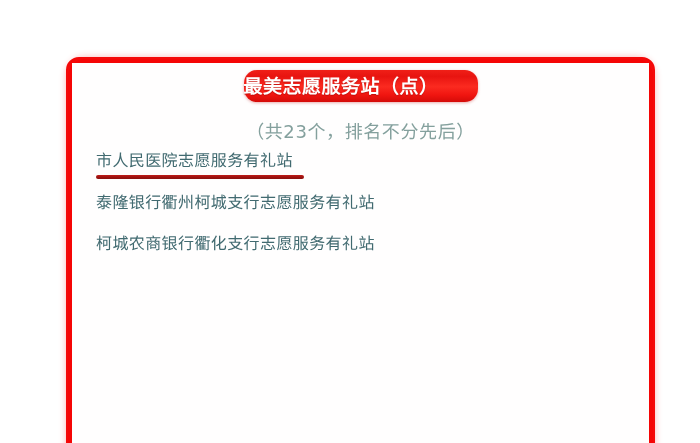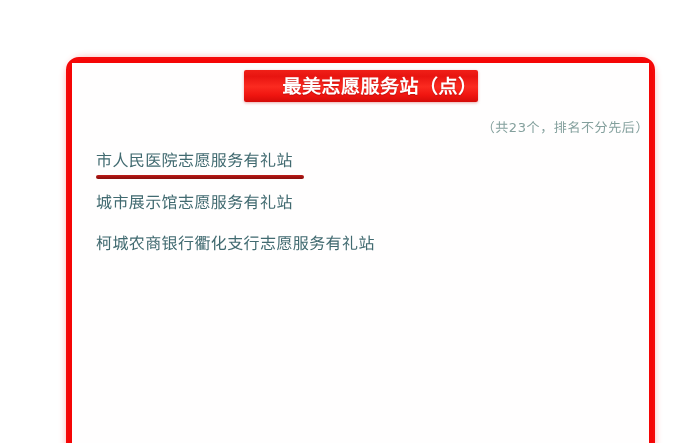--- a/index.html
+++ b/index.html
@@ -51,51 +51,51 @@
   }
 
   
   .title-pill {
     position: absolute;
     left: 50%;
     transform: translateX(-50%);
     top: 7px;
     width: 234px;
     height: 32px;
-    border-radius: 2px;
+    border-radius: 13px;
     background: linear-gradient(180deg,
                 #f02018 0%,
                 #e81410 20%,
                 #fb2a20 52%,
                 #f01510 78%,
                 #d40b08 100%);
     box-shadow: 0 1px 3px rgba(190, 20, 20, 0.35);
     display: flex;
     align-items: center;
-    justify-content: flex-end;
+    justify-content: flex-start;
   }
   .title-pill-text {
     color: #ffffff;
     font-size: 19px;
     font-weight: bold;
     letter-spacing: 0.5px;
     line-height: 1;
     white-space: nowrap;
     text-shadow: 0 1px 1px rgba(140, 0, 0, 0.45);
   }
 
   
   .subtitle {
     position: absolute;
     top: 54px;
     left: 0;
     width: 100%;
-    text-align: right;
+    text-align: center;
     color: #84a09d;
-    font-size: 13px;
+    font-size: 18px;
     letter-spacing: 0.6px;
     white-space: nowrap;
   }
 
   
   .station-list {
     position: absolute;
     top: 88px;
     left: 24px;
     right: 16px;
@@ -133,18 +133,18 @@
   <div class="card-inner">
 
     <div class="title-pill">
       <span class="title-pill-text">最美志愿服务站（点）</span>
     </div>
 
     <div class="subtitle">（共23个，排名不分先后）</div>
 
     <ul class="station-list">
         <li class="station-item is-marked"><span class="station-label">市人民医院志愿服务有礼站</span><span class="station-underline"></span></li>
-        <li class="station-item"><span class="station-label">城市展示馆志愿服务有礼站</span></li>
+        <li class="station-item"><span class="station-label">泰隆银行衢州柯城支行志愿服务有礼站</span></li>
         <li class="station-item"><span class="station-label">柯城农商银行衢化支行志愿服务有礼站</span></li>
       </ul>
 
   </div>
 </div>
 
 </body></html>

